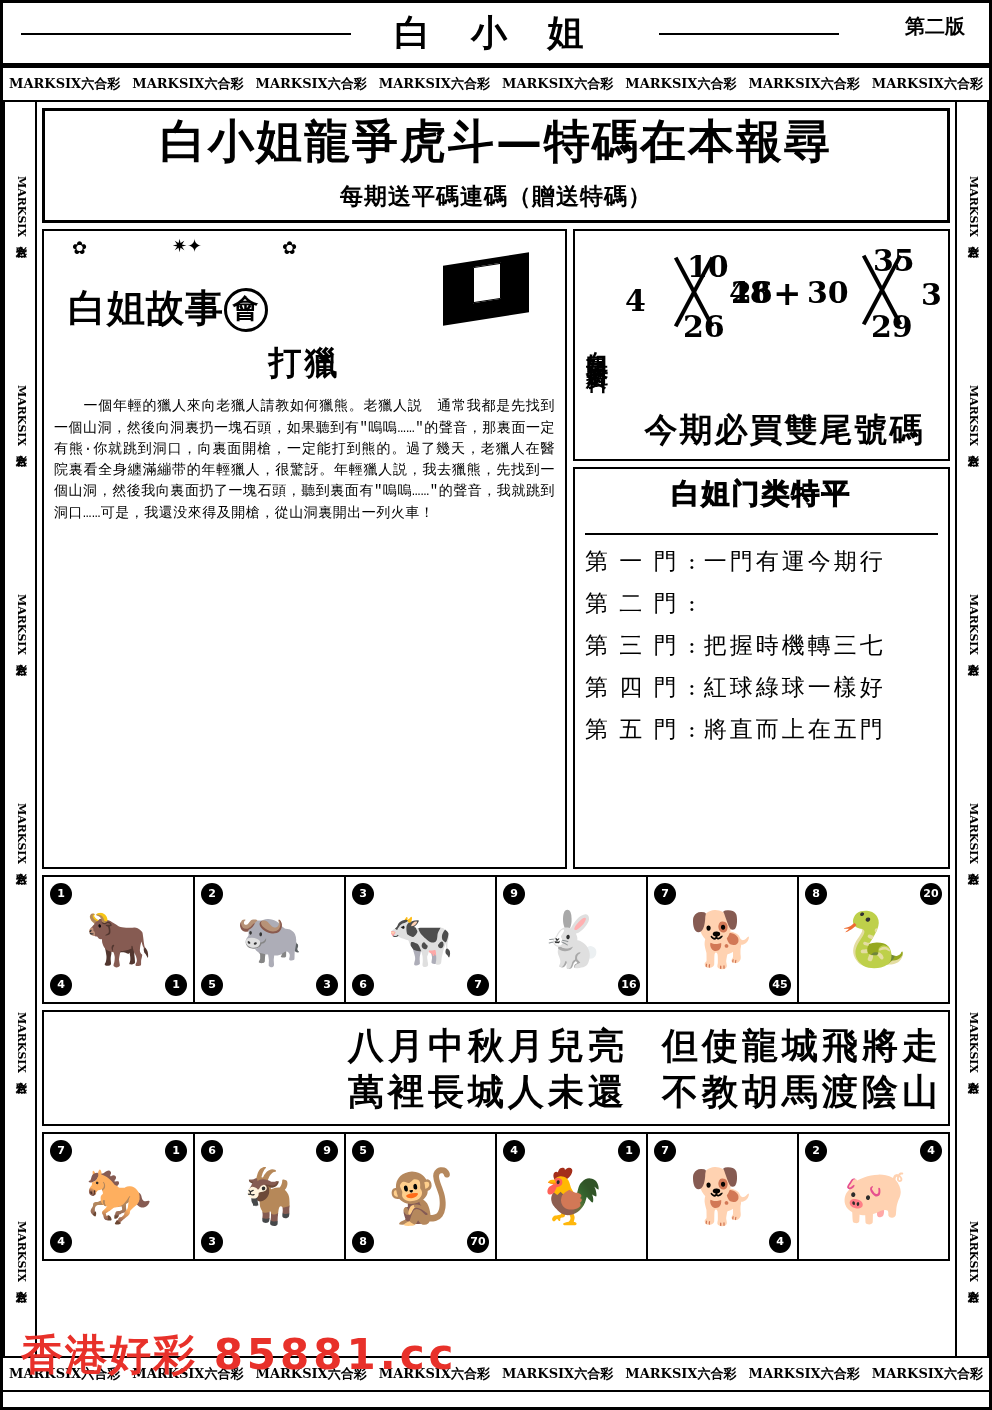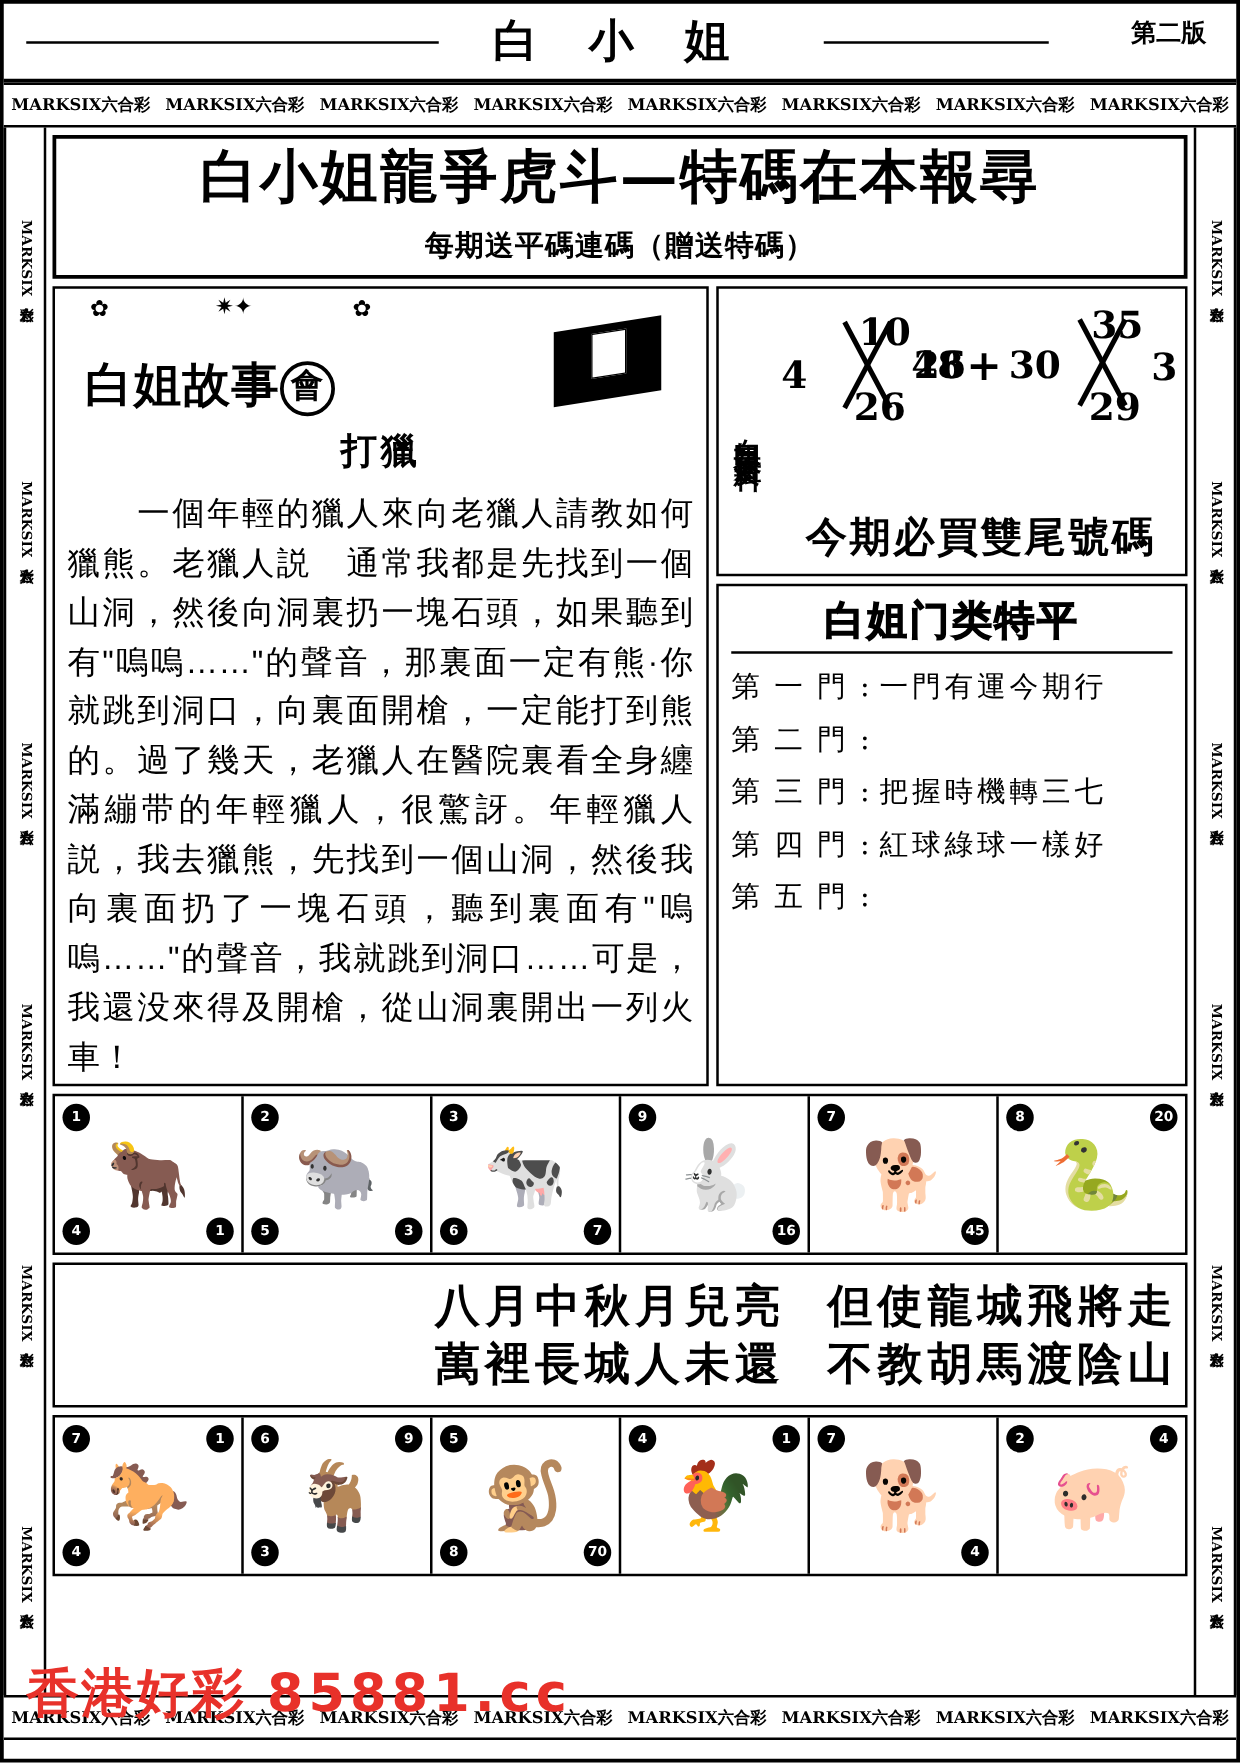--- a/index.html
+++ b/index.html
@@ -119,26 +119,26 @@
     background:#000;transform:skewY(-9deg);
   }
   .book .label{
     position:absolute;left:38px;top:12px;width:26px;height:34px;
     background:#fff;border:1px solid #000;transform:skewY(-9deg);
   }
   .sparkle{position:absolute;font-size:18px;}
   .story-sub{
     text-align:center;
     font-family:"DejaVu Serif", serif;
-    font-size:29px;font-weight:bold;
+    font-size:33px;font-weight:bold;
     margin:2px 0 10px 0;letter-spacing:3px;
   }
   .story-text{
-    font-family:Liberation Sans, sans-serif;
-    font-size:26px;line-height:1.52;
+    font-family:Liberation Mono, monospace;
+    font-size:14px;line-height:1.52;
     text-align:justify;
     letter-spacing:0.5px;
   }
   .right-col{flex:1;display:flex;flex-direction:column;gap:6px;}
   .forecast{
     border:2px solid #000;
     height:232px;
     display:flex;
     box-sizing:border-box;
     position:relative;
@@ -176,23 +176,23 @@
   }
   .gates{
     border:2px solid #000;
     flex:1;
     padding:6px 10px 4px 10px;
     box-sizing:border-box;
   }
   .gates-title{
     text-align:center;
     font-family:"DejaVu Serif", serif;
-    font-size:32px;font-weight:bold;letter-spacing:2px;
+    font-size:28px;font-weight:bold;letter-spacing:2px;
     border-bottom:2px solid #000;
-    padding-bottom:2px;margin-bottom:4px;
+    padding-bottom:20px;margin-bottom:4px;
     -webkit-text-stroke:1px #000;
   }
   .gate-row{
     display:flex;align-items:center;
     font-family:"DejaVu Serif", serif;
     font-size:23px;
     margin:11px 0 11px 0;
     white-space:nowrap;
   }
   .gate-row .gname{letter-spacing:2px;}
@@ -336,20 +336,21 @@
             <div class="gate-row">
               <span class="gname">第 三 門 :</span>
               <span class="gtext">把握時機轉三七</span>
             </div>
             <div class="gate-row">
               <span class="gname">第 四 門 :</span>
               <span class="gtext">紅球綠球一樣好</span>
             </div>
             <div class="gate-row">
               <span class="gname">第 五 門 :</span>
+              <span class="gtext">將直而上在五門</span>
             </div>
           </div>
 
         </div>
       </div>
 
       <div class="animals">
         <div class="cellA">
           <span class="ball tl">1</span>
           <span class="ball bl">4</span>

